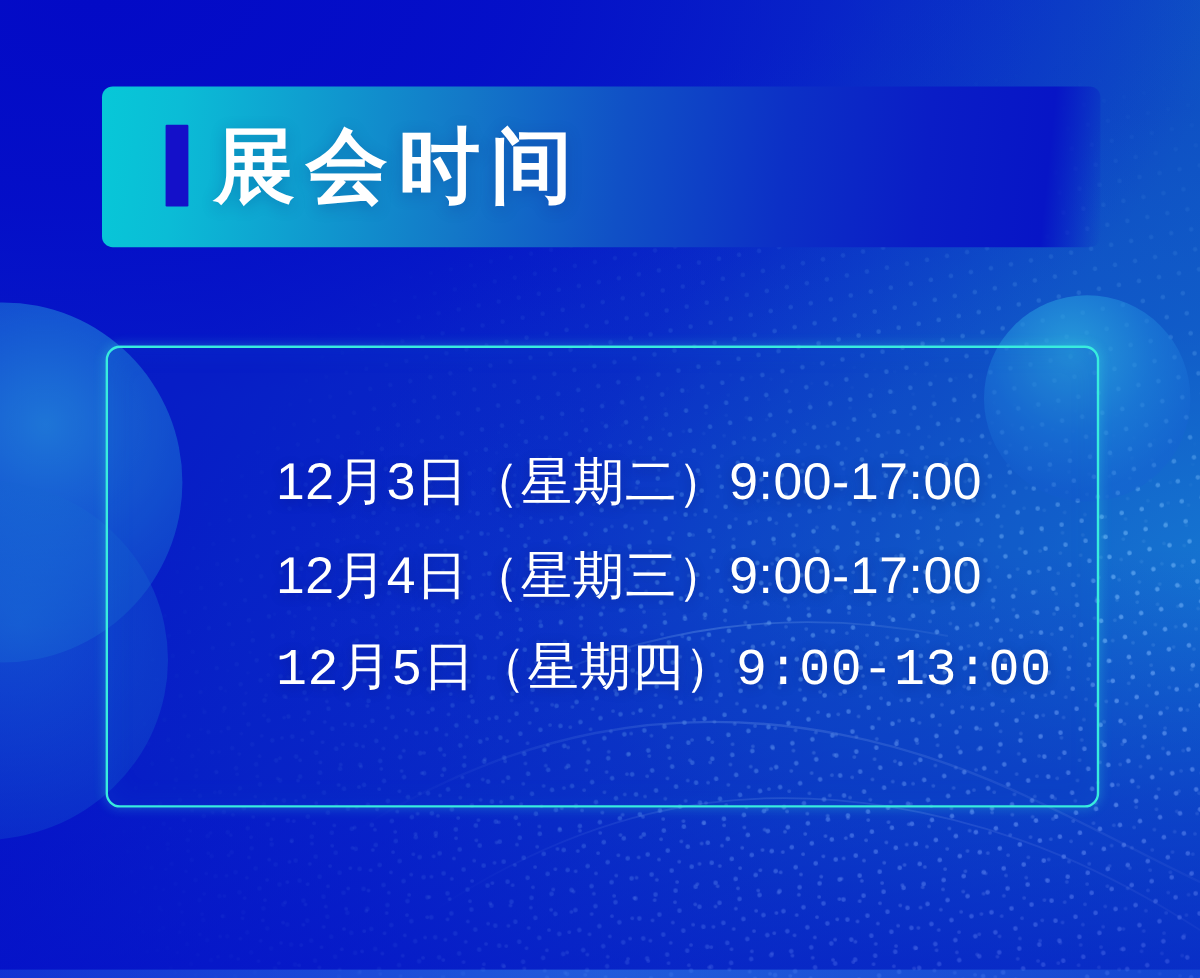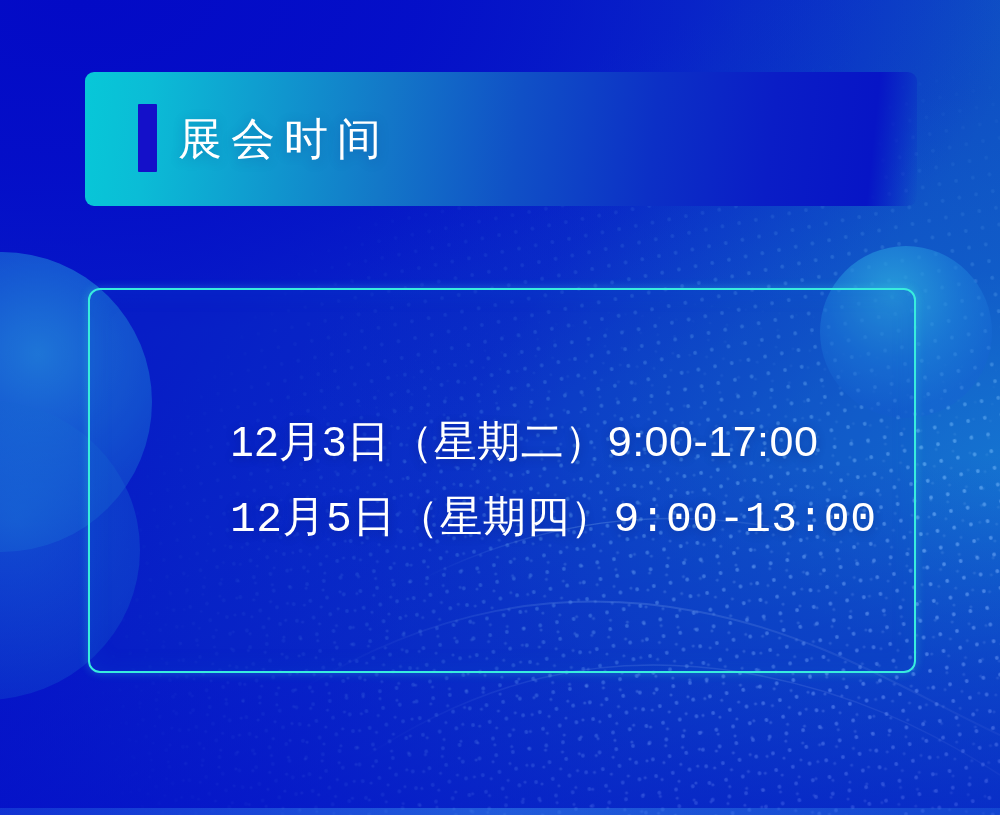--- a/index.html
+++ b/index.html
@@ -151,22 +151,22 @@
     height: 68px;
     background: #1410c9;
     border-radius: 1px;
   }
   .title-text {
     position: absolute;
     left: 93px;
     top: 50%;
     transform: translateY(-50%);
     color: #ffffff;
-    font-size: 44px;
-    font-weight: 400;
+    font-size: 68px;
+    font-weight: 700;
     letter-spacing: 9px;
     line-height: 1;
     white-space: nowrap;
     text-shadow: 0 2px 12px rgba(0,30,120,0.25);
   }
 
   
   .info-card {
     position: absolute;
     left: 88px;
@@ -257,19 +257,20 @@
   <div class="circle circle-topright"></div>
 
   <div class="title-banner">
     <div class="title-bar"></div>
     <div class="title-text">展会时间</div>
   </div>
 
   <div class="info-card">
     <div class="card-lines">
       <p class="card-line">12月3日（星期二）9:00-17:00</p>
+      <p class="card-line">12月4日（星期三）9:00-17:00</p>
       <p class="card-line">12月5日（星期四）9:00-13:00</p>
     </div>
   </div>
 
   <div class="bottom-sheen"></div>
 
 </div>
 
 </body></html>

